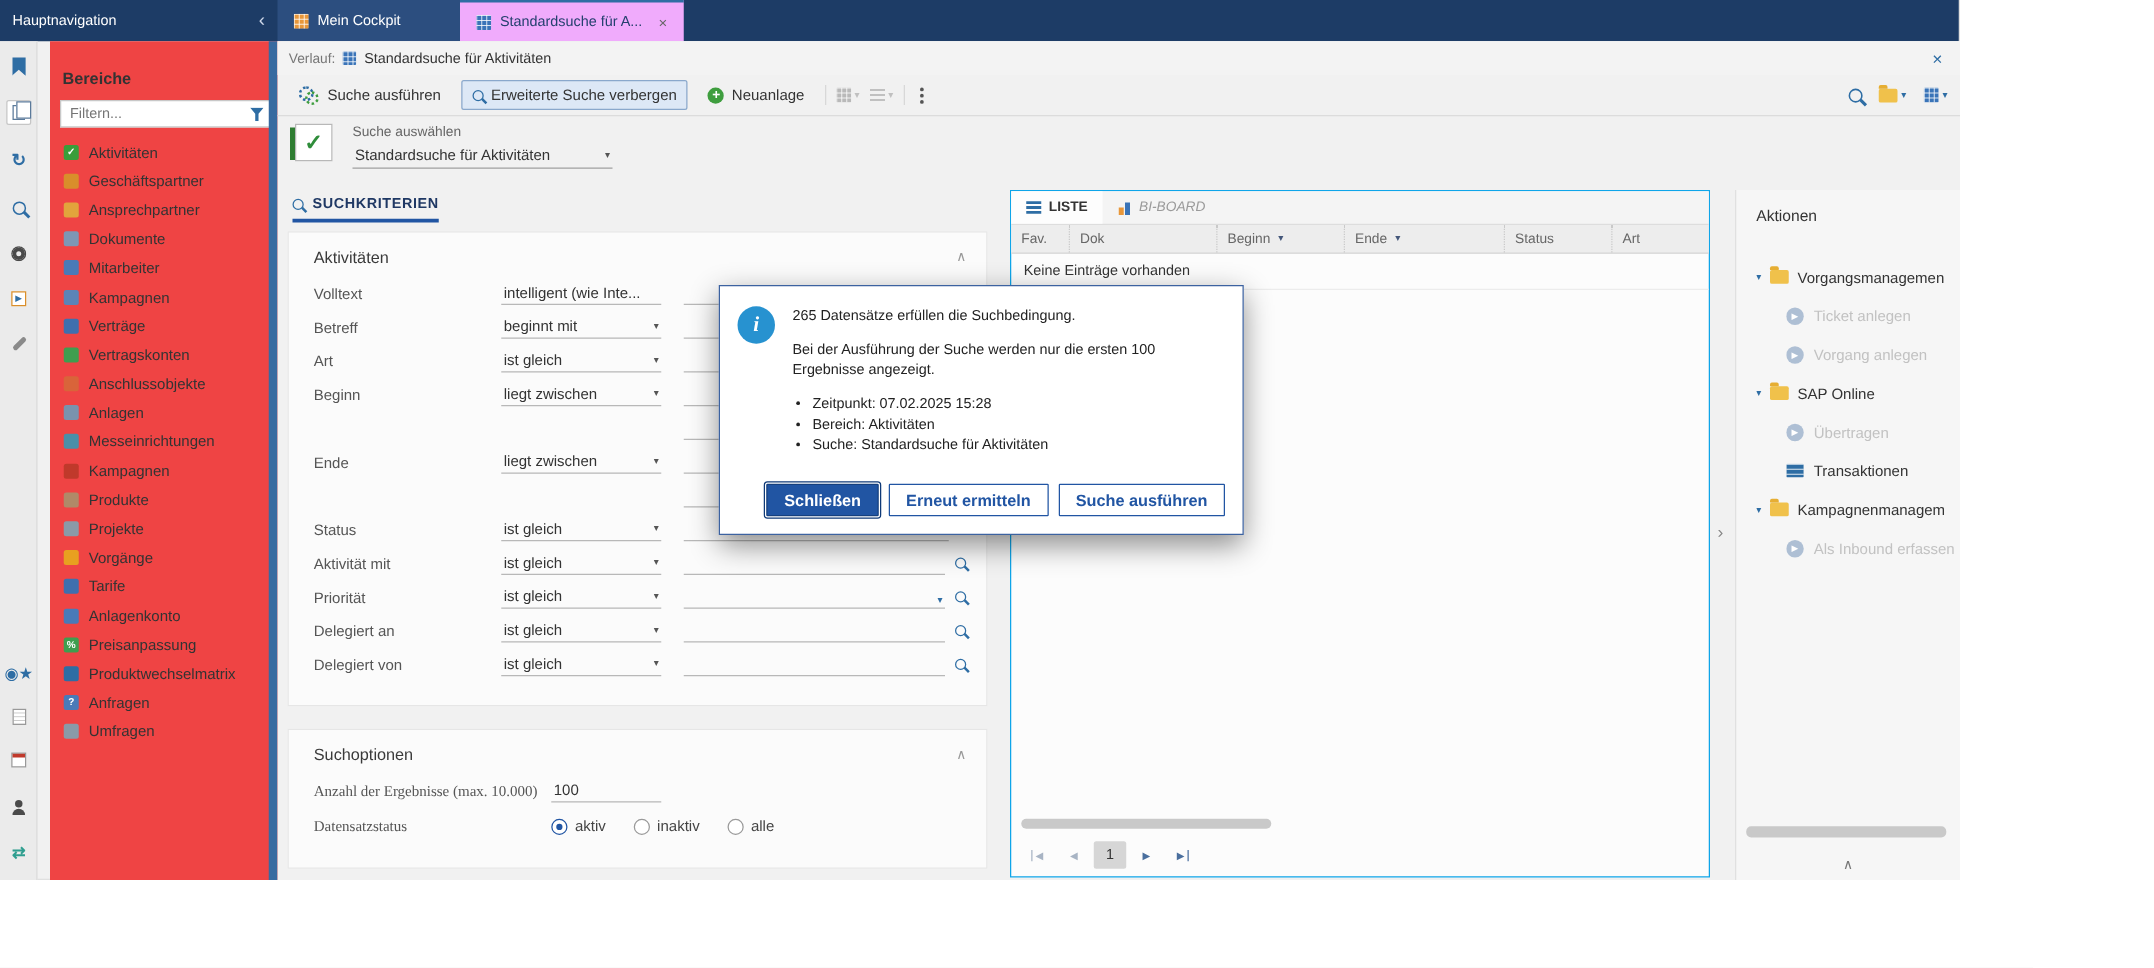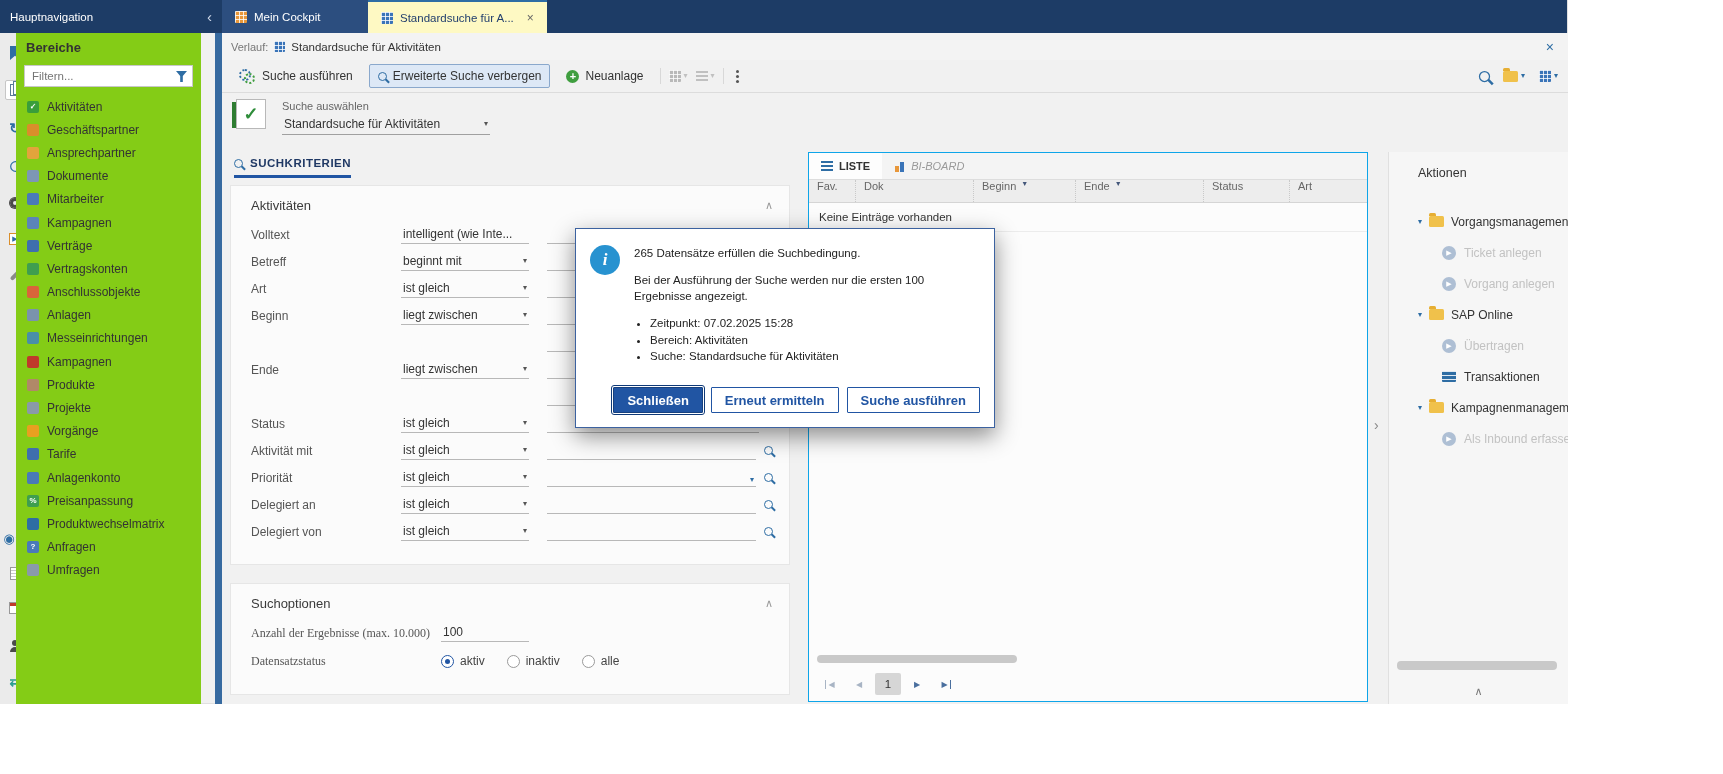--- a/index.html
+++ b/index.html
@@ -6,21 +6,21 @@
   body { font-family:"Liberation Sans", sans-serif; background:#ffffff; }
   .page { position:relative; width:1723px; height:774px; background:#fff; overflow:hidden; }
   .app  { position:absolute; left:0; top:0; width:1568px; height:704px; background:#f1f1f1; border-right:1px solid #e0e0e0; border-bottom:1px solid #e0e0e0; }
 
   
   .topbar { position:absolute; left:0; top:0; width:100%; height:33px; background:#1d3c66; display:flex; }
   .nav-head { width:222px; flex:none; display:flex; align-items:center; justify-content:space-between; padding:0 10px 0 10px; color:#fff; font-size:11.5px; }
   .nav-collapse { color:#cfd9ea; font-size:15px; cursor:pointer; }
   .tab { height:33px; display:flex; align-items:center; gap:7px; padding:0 13px; font-size:11.5px; white-space:nowrap; }
   .tab.cockpit { background:#2c4e7f; color:#fff; min-width:146px; }
-  .tab.activetab { background:#fef9c3; color:#24406e; min-width:162px; border-top:2px solid #2e6da4; }
+  .tab.activetab { background:#f0abfc; color:#24406e; min-width:162px; border-top:2px solid #2e6da4; }
   .tab .tclose { color:#666; font-size:12px; margin-left:6px; cursor:pointer; }
 
   .gicon { --c:#3a74b8; width:12px; height:12px; flex:none; background-color:var(--c);
            background-image:linear-gradient(rgba(255,255,255,.8) 1px, transparent 1px),
                             linear-gradient(90deg, rgba(255,255,255,.8) 1px, transparent 1px);
            background-size:4px 4px; border-radius:1px; }
   .gicon.orange { --c:#e8973a; }
   .gicon.gray   { --c:#b9b9b9; }
 
   
@@ -40,21 +40,21 @@
   .fisheye { color:#2e6da4; font-size:13px; line-height:1; position:relative; }
   .notepad { width:11px; height:13px; background:#fff; border:1.2px solid #999;
              background-image:linear-gradient(#c9c9c9 1px, transparent 1px); background-size:100% 3px; background-position:0 2px; }
   .cal { width:12px; height:12px; border:1px solid #999; background:#fff; }
   .cal::before { content:""; display:block; width:100%; height:3px; background:#c0392b; }
   .person-add { position:relative; width:12px; height:12px; }
   .person-add::before { content:""; position:absolute; left:3px; top:0; width:6px; height:6px; border-radius:50%; background:#4a4a4a; }
   .person-add::after  { content:""; position:absolute; left:1px; bottom:0; width:10px; height:5px; border-radius:5px 5px 0 0; background:#4a4a4a; }
 
   
-  .sidebar { position:absolute; left:16px; top:33px; width:185px; height:671px; background:#84cc16; padding:3px 8px 0 8px; }
+  .sidebar { position:absolute; left:40px; top:33px; width:185px; height:671px; background:#ef4444; padding:18px 8px 0 8px; }
   .sb-title { font-size:13px; font-weight:bold; color:#333; margin:4px 0 10px 2px; }
   .sb-filter { position:relative; margin-bottom:8px; }
   .sb-filter input { width:100%; height:22px; border:1px solid #c8c8c8; background:#fff; font-family:inherit; font-size:11.5px; padding:0 24px 0 7px; color:#444; }
   .funnel { position:absolute; right:6px; top:6px; width:11px; height:11px; background:#2e6da4;
             clip-path:polygon(0 0,100% 0,62% 45%,62% 100%,38% 100%,38% 45%); }
   .sb-item { display:flex; align-items:center; gap:8px; height:23.2px; padding-left:3px; font-size:12px; color:#333; cursor:pointer; white-space:nowrap; }
   .sico { width:12px; height:12px; border-radius:2px; flex:none; display:flex; align-items:center; justify-content:center;
           color:#fff; font-size:8px; font-weight:bold; line-height:1; }
 
   .vdivider { position:absolute; left:215px; top:33px; width:7px; height:671px; background:#376aa0; }
@@ -122,37 +122,37 @@
   .results { position:absolute; left:586px; top:119px; width:560px; height:550px; background:#fcfcfc; border:1px solid #0ea5e9; display:flex; flex-direction:column; }
   .r-tabs { height:27px; background:#f4f4f4; display:flex; align-items:stretch; border-bottom:1px solid #ddd; flex:none; }
   .r-tab { display:flex; align-items:center; gap:6px; padding:0 12px; font-size:11px; cursor:pointer; }
   .r-tab.on { background:#fdfdfd; color:#333; font-weight:bold; }
   .r-tab.off { color:#9a9a9a;font-style:italic; }
   .listico { width:12px; height:10px; background:repeating-linear-gradient(180deg,#2e6da4 0 2px, transparent 2px 4px); }
   .barsico { position:relative; width:11px; height:11px; }
   .barsico::before { content:""; position:absolute; left:1px; bottom:0; width:4px; height:6px; background:#e8973a; }
   .barsico::after  { content:""; position:absolute; right:1px; bottom:0; width:4px; height:10px; background:#3a74b8; }
   .r-header { height:23px; background:#ededed; display:flex; align-items:center; font-size:11px; color:#666; border-bottom:1px solid #d5d5d5; flex:none; }
-  .r-col { display:flex; align-items:flex-start; gap:5px; padding:0 8px; height:100%; border-left:1px dotted #c9c9c9; white-space:nowrap; }
+  .r-col { display:flex; align-items:center; gap:5px; padding:0 8px; height:100%; border-left:1px dotted #c9c9c9; white-space:nowrap; }
   .r-col:first-child { border-left:none; }
   .sortarrow { font-size:7px; color:#44577a; }
   .r-body { flex:1; font-size:11.5px; color:#333; }
   .r-empty { padding:8px 10px; border-bottom:1px solid #ececec; }
   .r-hscroll { position:absolute; left:8px; bottom:38px; width:200px; height:8px; background:#c9c9c9; border-radius:4px; cursor:pointer; }
   .r-paging { position:absolute; left:8px; bottom:6px; display:flex; align-items:center; gap:3px; }
   .pgbtn { width:26px; height:22px; display:flex; align-items:center; justify-content:center; font-size:8px; cursor:pointer; border-radius:2px; color:#4a6f9e; background:transparent; }
   .pgbtn.dis { color:#a8b4c4; }
   .pgbtn.page { background:#d6d6d6; color:#333; font-size:11.5px; }
   .bar-l { border-left:1.5px solid currentColor; padding-left:2px; }
   .bar-r { border-right:1.5px solid currentColor; padding-right:2px; }
 
   .expander { position:absolute; left:1152px; top:384px; color:#888; font-size:14px; cursor:pointer; }
 
   
-  .actions { position:absolute; left:1166px; top:119px; width:180px; height:552px; background:#f6f6f6; border-left:1px solid #e0e0e0; padding:14px 0 0 29px; }
+  .actions { position:absolute; left:1166px; top:119px; width:180px; height:552px; background:#f6f6f6; border-left:1px solid #e0e0e0; padding:14px 0 0 16px; }
   .a-title { font-size:12.5px; color:#333; margin-bottom:26px; }
   .a-group { display:flex; align-items:center; gap:7px; height:31px; cursor:pointer; white-space:nowrap; overflow:hidden; font-size:12px; color:#333; }
   .a-item { display:flex; align-items:center; gap:8px; height:31px; margin-left:24px; cursor:pointer; white-space:nowrap; overflow:hidden; font-size:12px; }
   .a-item.dis { color:#c2c2c2; }
   .a-item.en  { color:#333; }
   .playico { width:14px; height:14px; border-radius:50%; background:#aebfd4; color:#fff; display:flex; align-items:center; justify-content:center; font-size:7px; flex:none; }
   .transico { width:14px; height:11px; background:#2e6da4; border-radius:1px; flex:none;
               background-image:linear-gradient(rgba(255,255,255,.85) 1px, transparent 1px); background-size:100% 4px; }
   .a-scroll { position:absolute; bottom:34px; left:8px; width:160px; height:9px; background:#c9c9c9; border-radius:4px; cursor:pointer; }
   .a-up { position:absolute; bottom:6px; left:50%; transform:translateX(-50%); color:#777; font-size:11px; cursor:pointer; }

